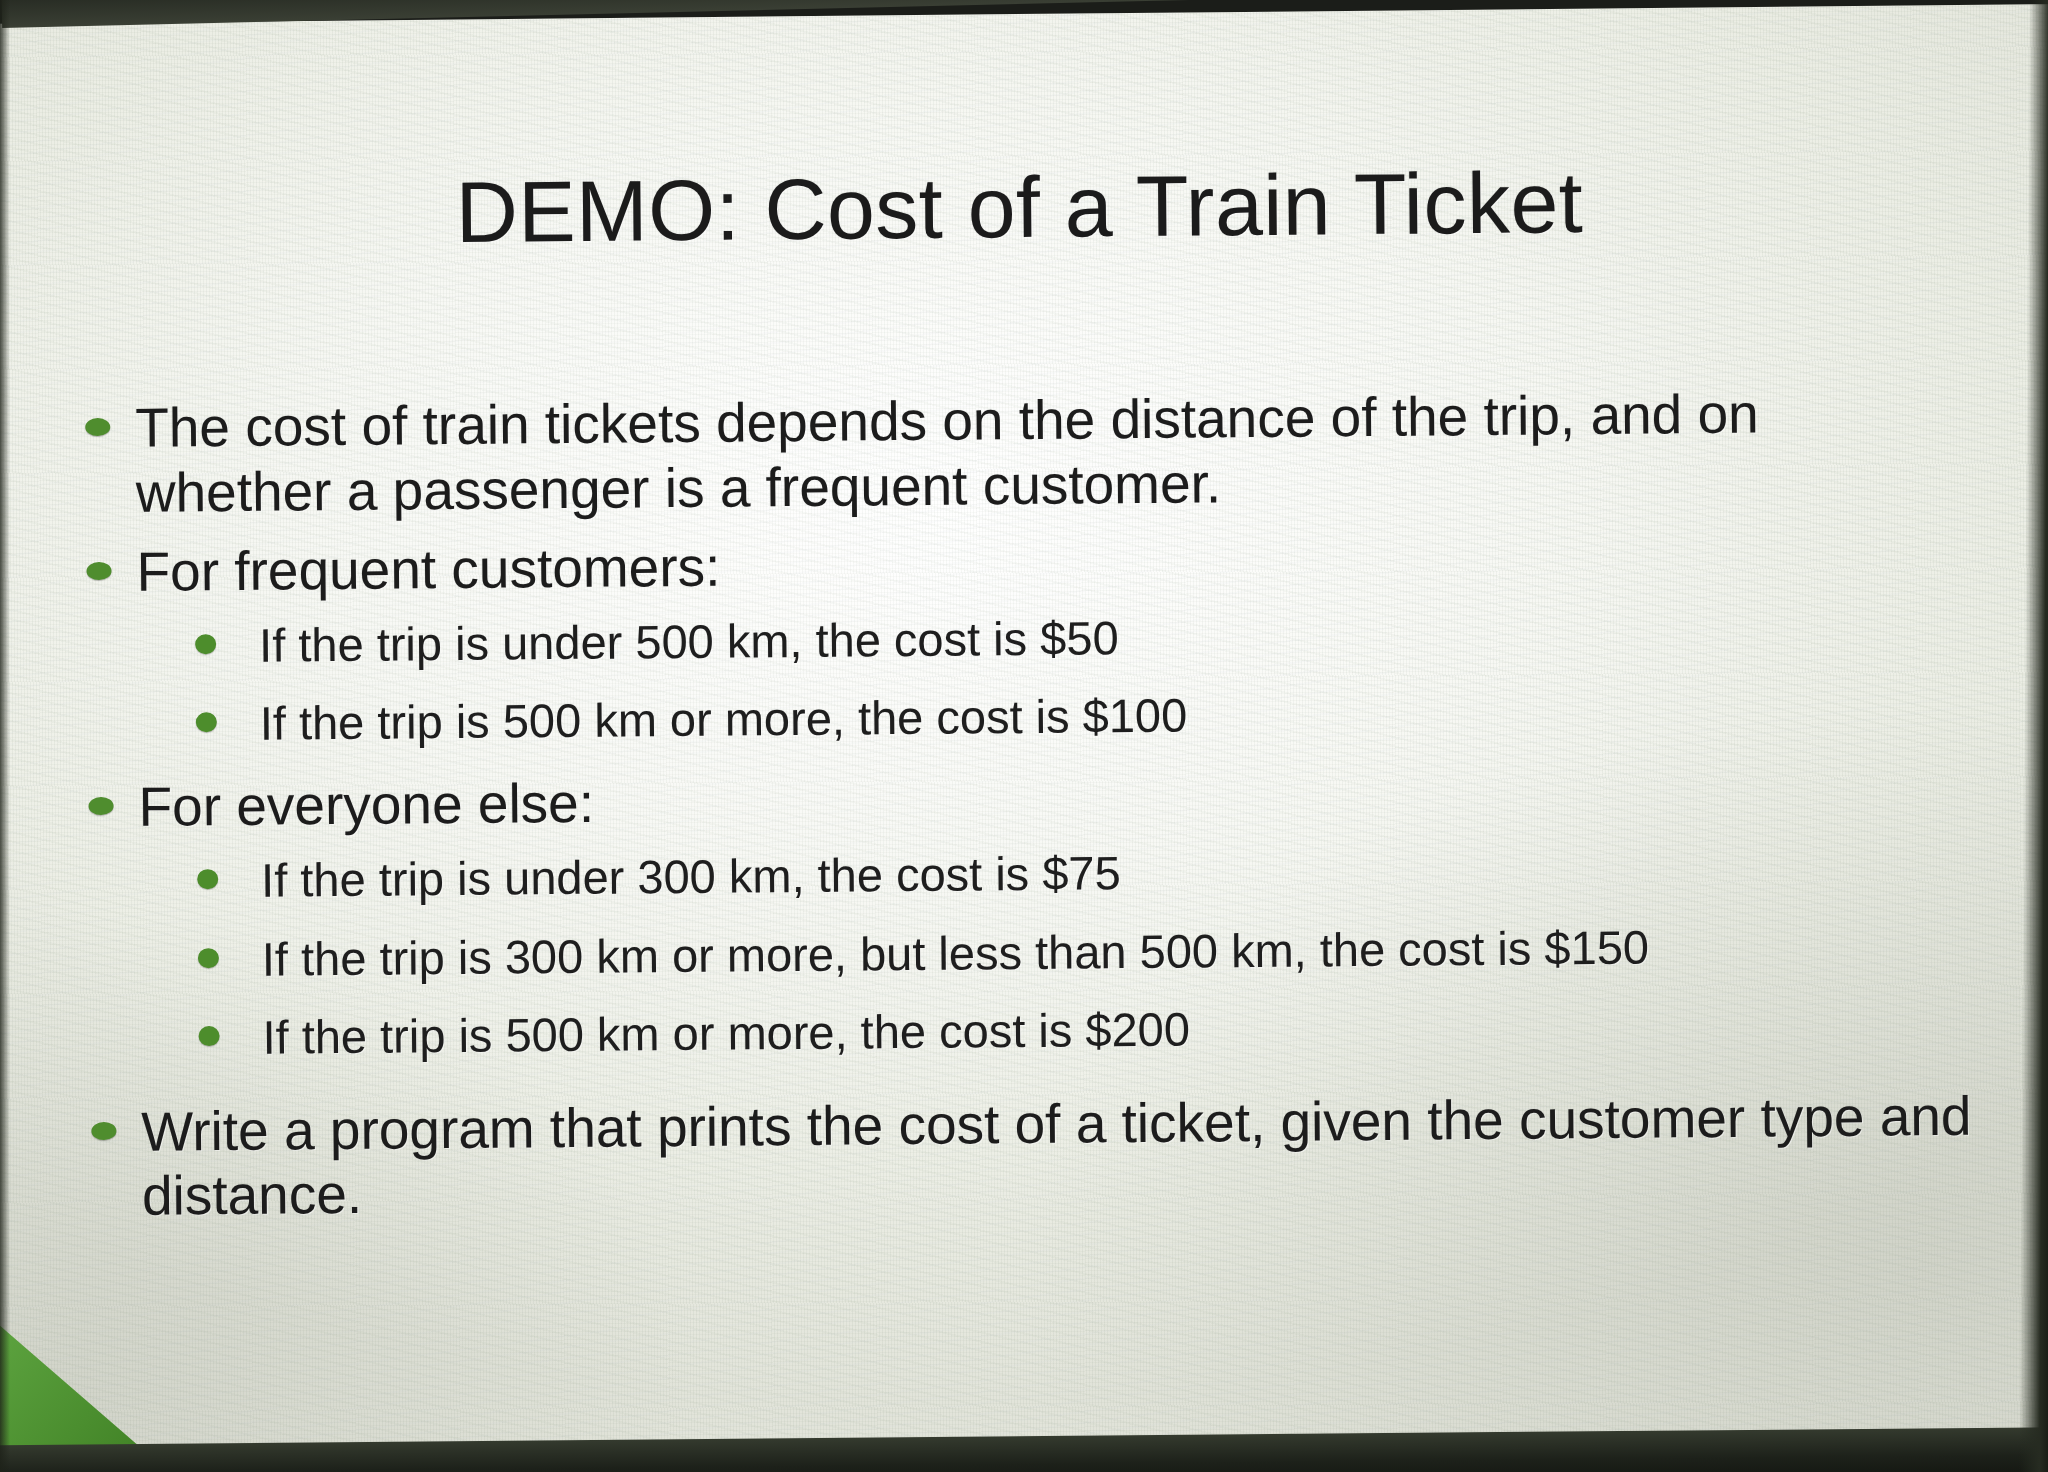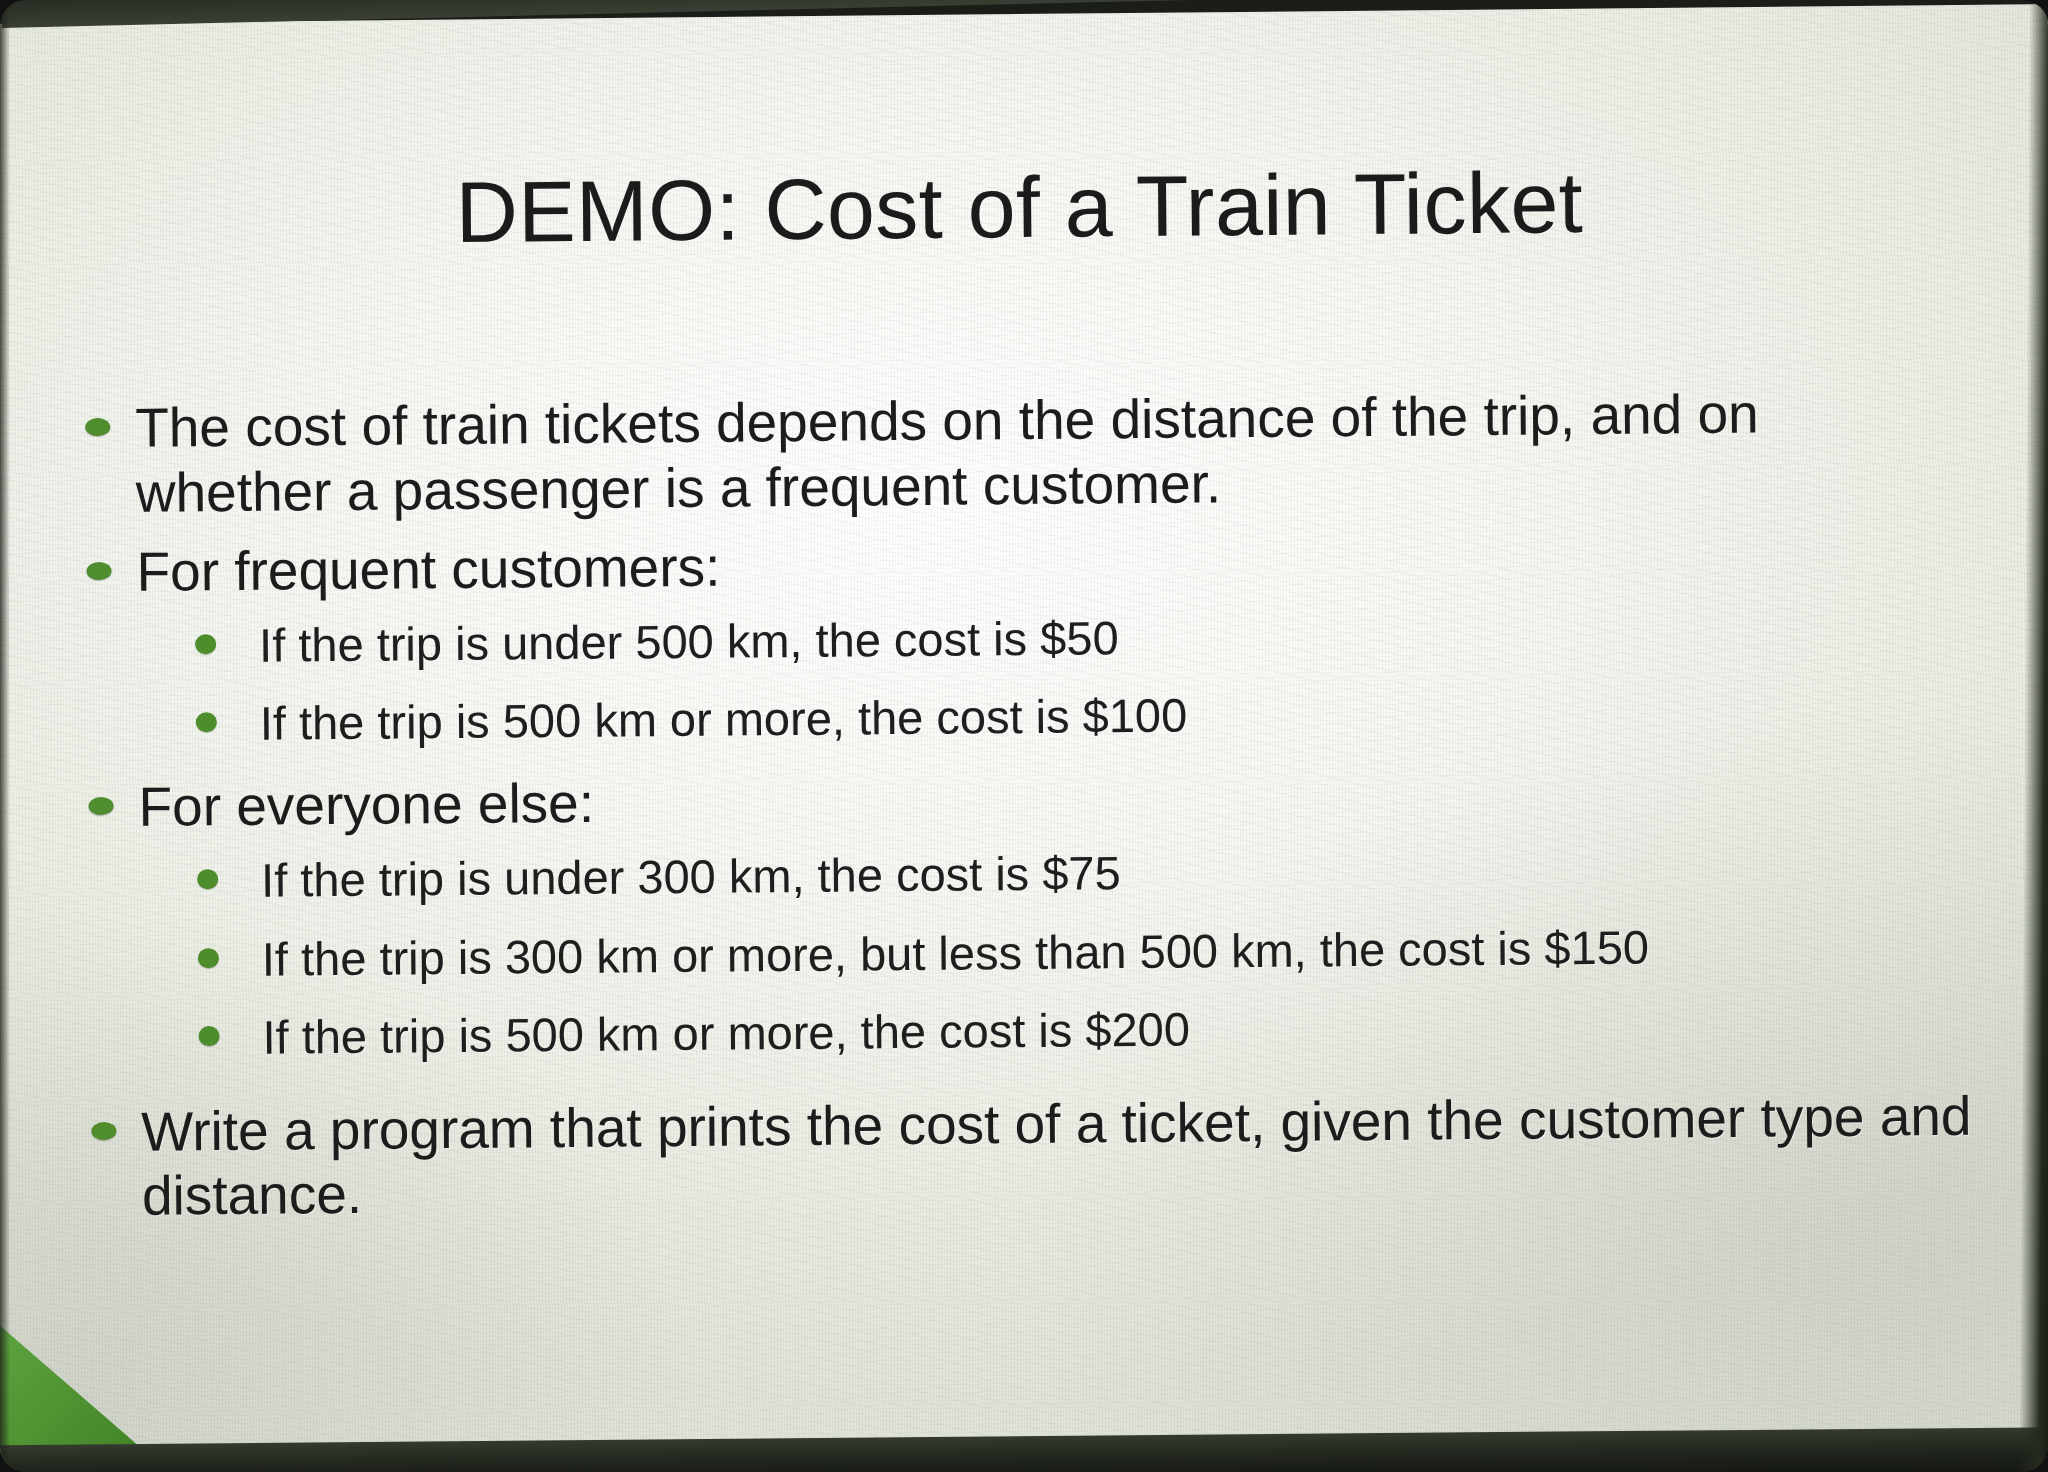--- a/index.html
+++ b/index.html
@@ -7,21 +7,20 @@
     padding: 0;
     background: #111;
   }
   #shot {
     position: relative;
     width: 2048px;
     height: 1472px;
     overflow: hidden;
     background: #1b1d19;
     font-family: "Liberation Sans", sans-serif;
-    border-radius: 26px;
   }
 
   
   .slide-surface {
     position: absolute;
     left: -30px;
     top: 14px;
     width: 2120px;
     height: 1430px;
     background:

